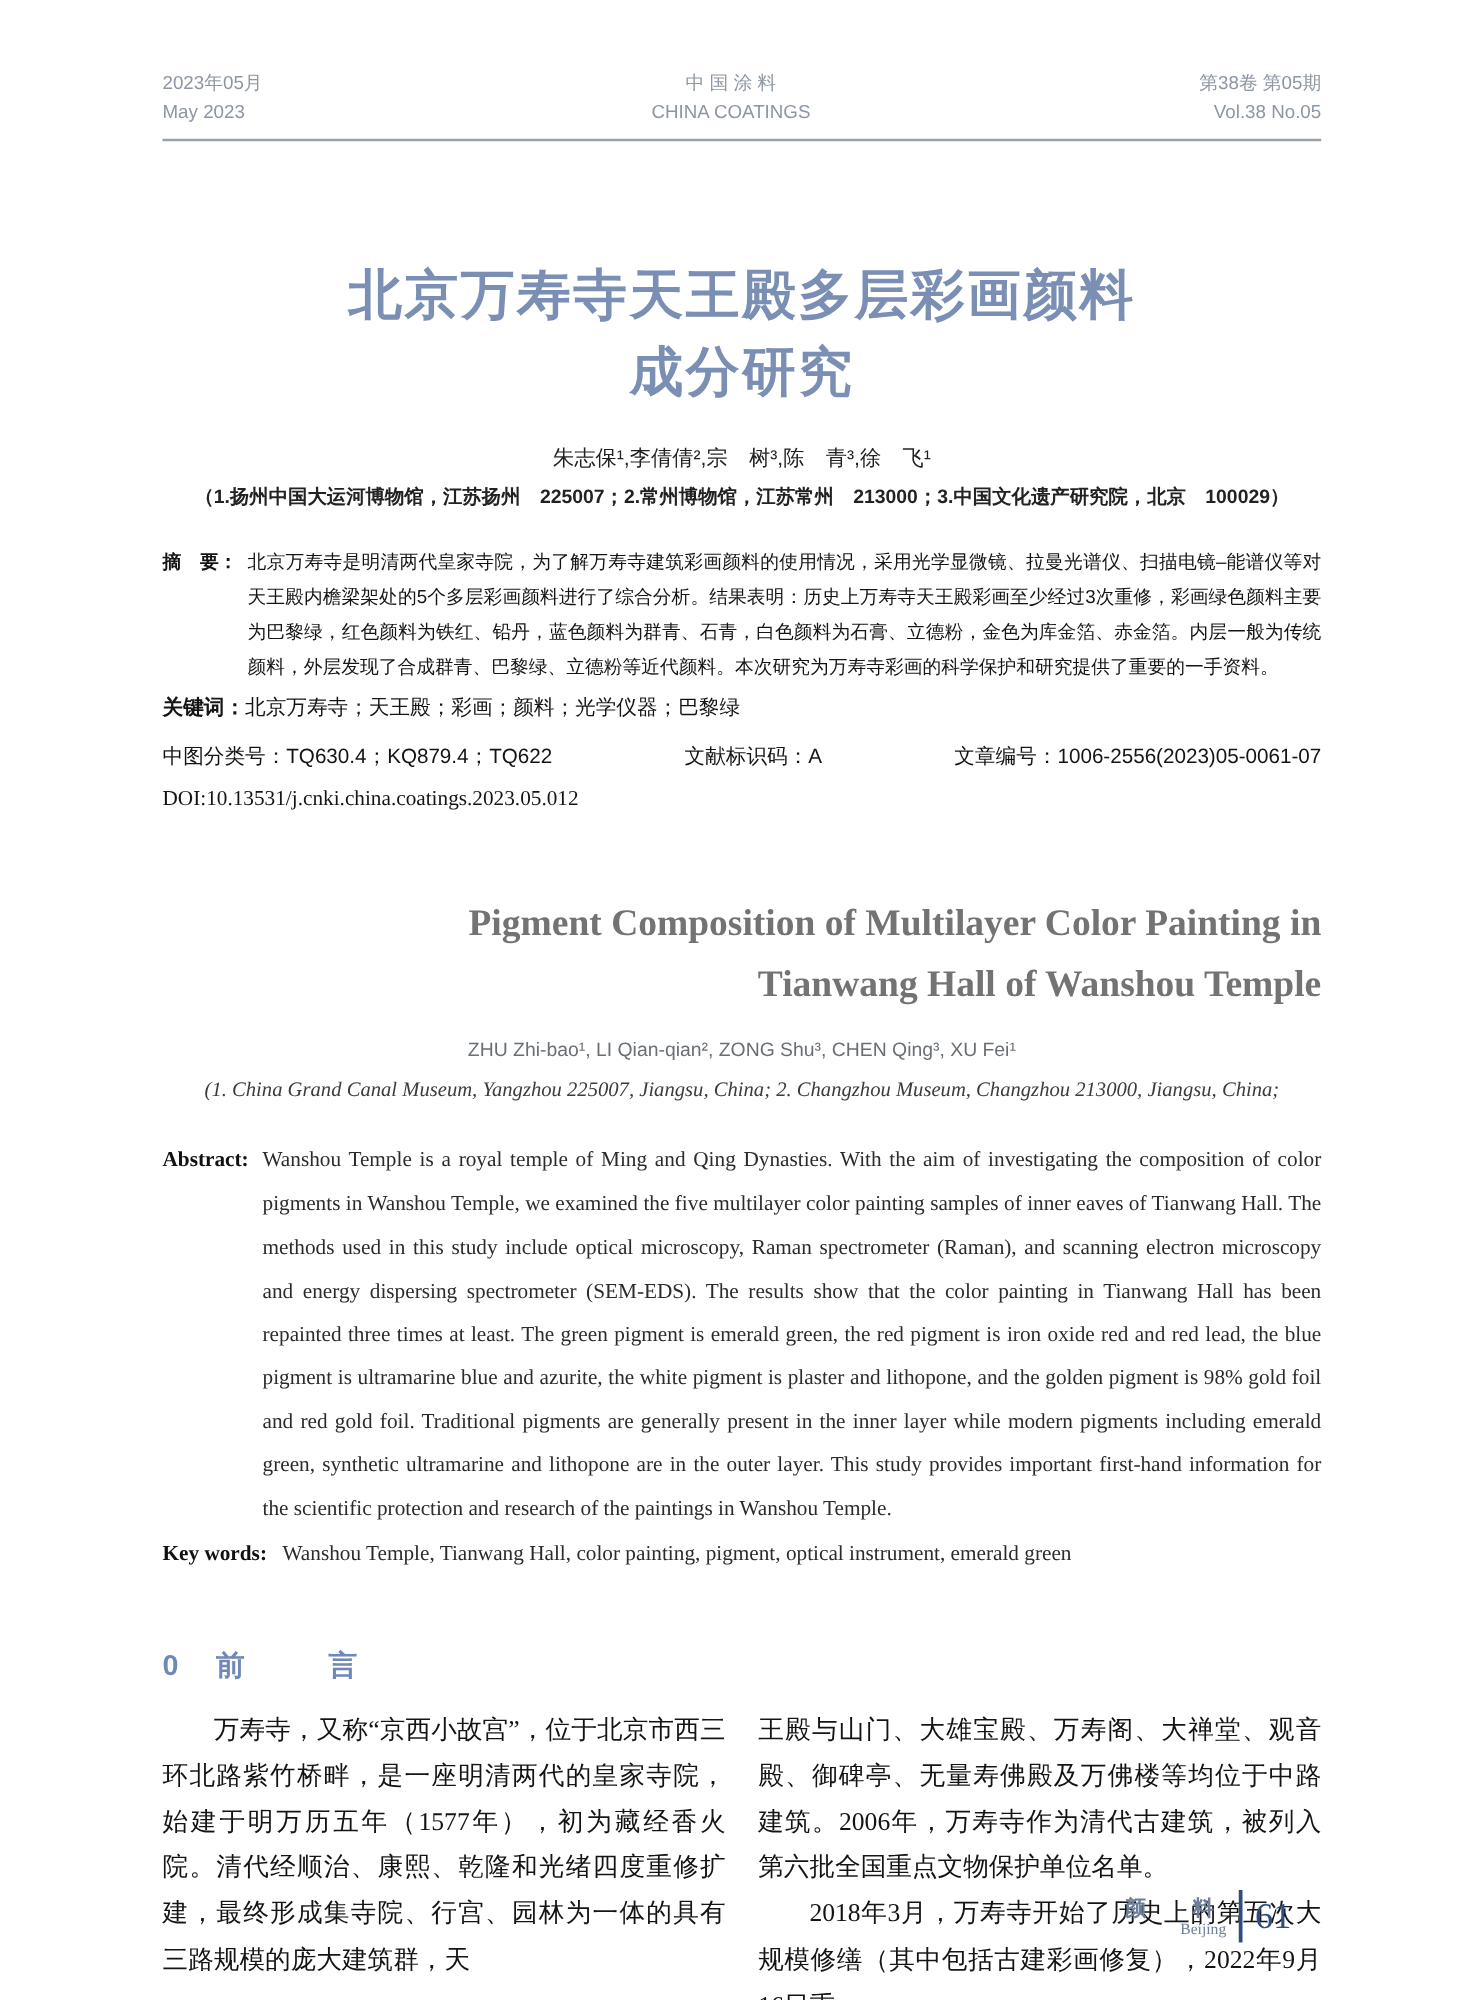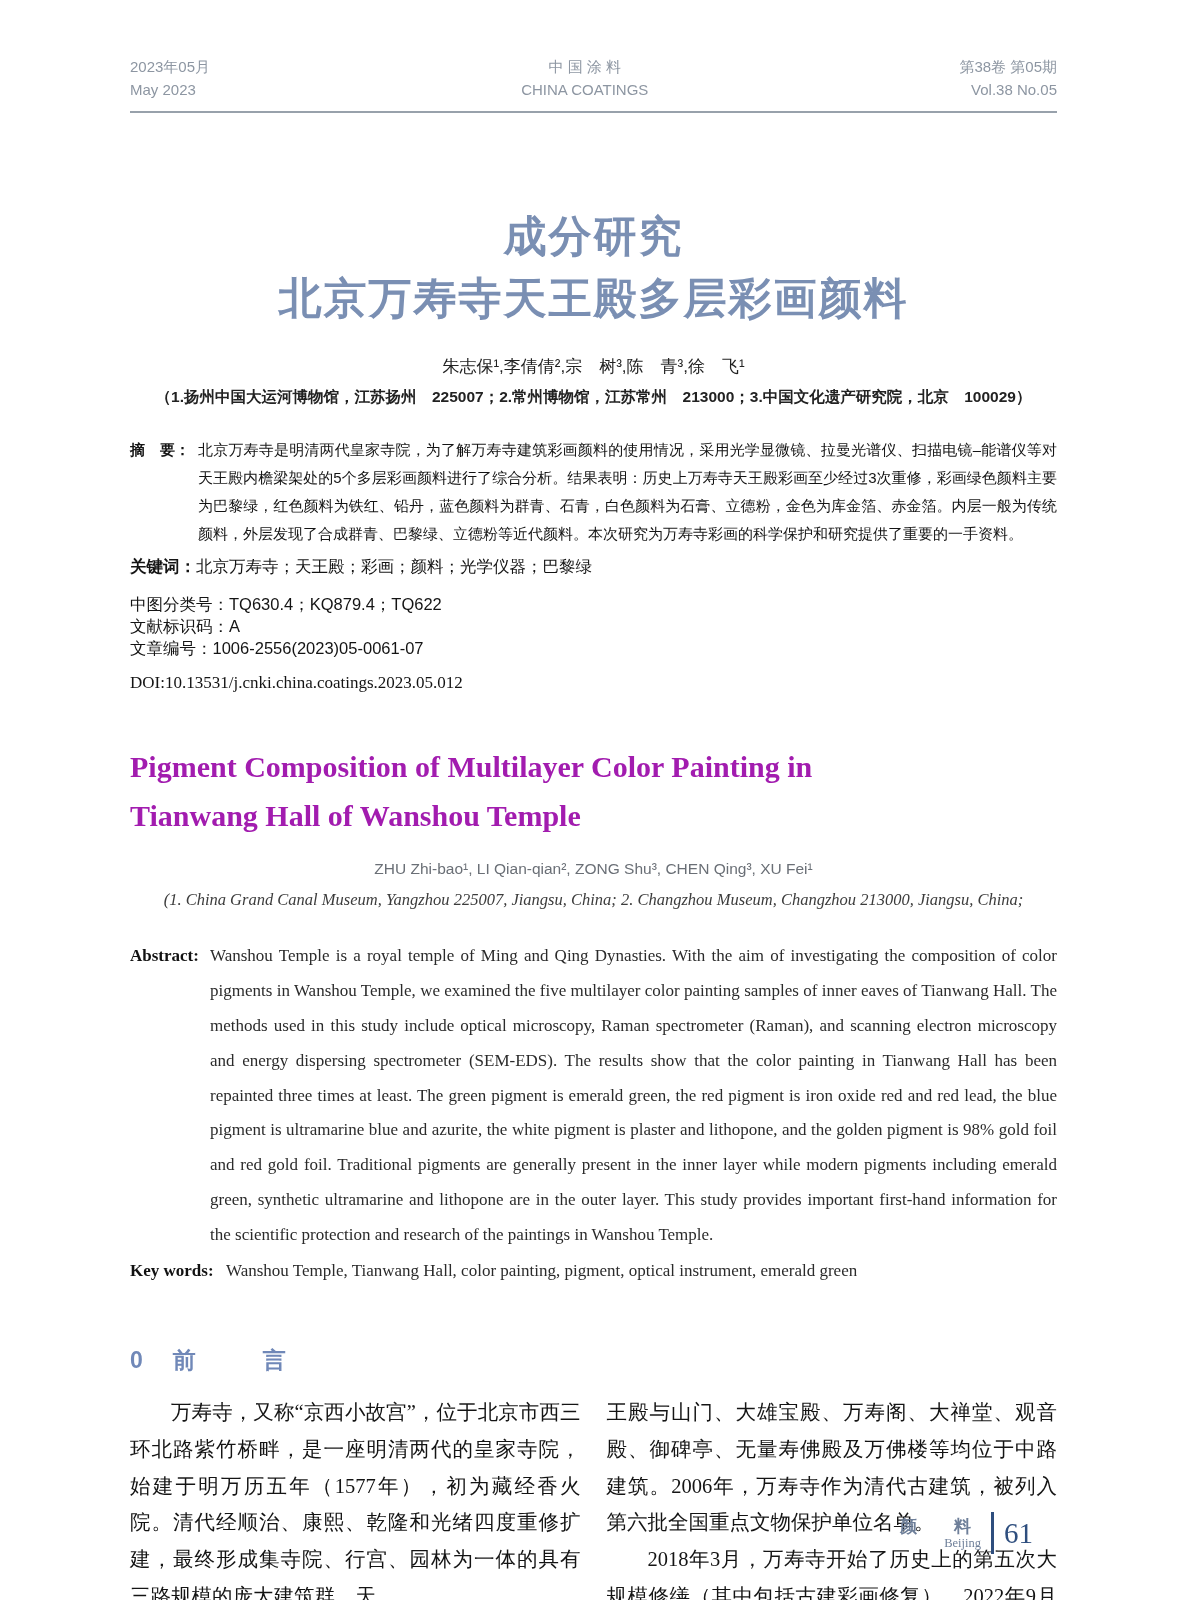--- a/index.html
+++ b/index.html
@@ -24,24 +24,24 @@
   .cn-title{margin-top:92px;text-align:center;font-weight:900;font-size:43px;line-height:1.45;color:#7a8fb3;letter-spacing:2px;}
   
   .cn-authors{margin-top:26px;text-align:center;font-size:17px;font-weight:400;color:#222;}
   .cn-affil{margin-top:9px;text-align:center;font-size:15.5px;font-weight:600;color:#222;}
   
   .cn-abstract{margin-top:28px;display:flex;font-size:15px;line-height:1.87;color:#141414;}
   .cn-abstract .label{flex:0 0 68px;font-weight:700;white-space:nowrap;}
   .cn-abstract .text{flex:1;text-align:justify;font-weight:500;}
   .cn-keywords{margin-top:4px;font-size:16.5px;line-height:1.8;font-weight:500;color:#141414;}
   .cn-keywords .label{font-weight:700;}
-  .class-row{margin-top:12px;display:flex;justify-content:space-between;font-size:16.5px;font-weight:500;color:#141414;flex-direction:column;}
+  .class-row{margin-top:12px;display:flex;justify-content:space-between;font-size:16.5px;font-weight:500;color:#141414;}
   .doi-line{margin-top:13px;font-family:"Liberation Serif","DejaVu Serif",serif;font-size:17px;color:#141414;}
   
-  .en-title{margin-top:50px;text-align:left;font-family:"Liberation Serif","DejaVu Serif",serif;font-weight:700;font-size:30px;line-height:1.62;color:#a21caf;}
+  .en-title{margin-top:66px;text-align:right;font-family:"Liberation Serif","DejaVu Serif",serif;font-weight:700;font-size:30px;line-height:1.62;color:#737373;}
   .en-authors{margin-top:20px;text-align:center;font-size:15.5px;color:#6a6f76;}
   .en-affil{margin-top:8px;text-align:center;font-family:"Liberation Serif","DejaVu Serif",serif;font-style:italic;font-size:16.5px;line-height:1.75;color:#3c3c3c;}
   
   .en-abstract{margin-top:24px;display:flex;font-family:"Liberation Serif","DejaVu Serif",serif;font-size:17px;line-height:2.05;color:#2b2b2b;}
   .en-abstract .label{flex:0 0 80px;font-weight:700;color:#111;}
   .en-abstract .text{flex:1;text-align:justify;}
   .en-keywords{margin-top:8px;display:flex;font-family:"Liberation Serif","DejaVu Serif",serif;font-size:17px;color:#2b2b2b;}
   .en-keywords .label{flex:0 0 96px;font-weight:700;color:#111;}
   .en-keywords .text{flex:1;}
   
@@ -76,22 +76,22 @@
       <div>CHINA COATINGS</div>
     </div>
     <div class="jh-right">
       <div>第38卷 第05期</div>
       <div>Vol.38  No.05</div>
     </div>
   </div>
   <hr class="header-rule">
 
   <div class="cn-title">
+    <div>北京万寿寺天王殿多层彩画颜料</div>
     <div>成分研究</div>
-    <div>北京万寿寺天王殿多层彩画颜料</div>
   </div>
 
   <div class="cn-authors">朱志保¹,李倩倩²,宗　树³,陈　青³,徐　飞¹</div>
   <div class="cn-affil">（1.扬州中国大运河博物馆，江苏扬州　225007；2.常州博物馆，江苏常州　213000；3.中国文化遗产研究院，北京　100029）</div>
 
   <div class="cn-abstract">
     <div class="label">摘　要：</div>
     <div class="text">北京万寿寺是明清两代皇家寺院，为了解万寿寺建筑彩画颜料的使用情况，采用光学显微镜、拉曼光谱仪、扫描电镜–能谱仪等对天王殿内檐梁架处的5个多层彩画颜料进行了综合分析。结果表明：历史上万寿寺天王殿彩画至少经过3次重修，彩画绿色颜料主要为巴黎绿，红色颜料为铁红、铅丹，蓝色颜料为群青、石青，白色颜料为石膏、立德粉，金色为库金箔、赤金箔。内层一般为传统颜料，外层发现了合成群青、巴黎绿、立德粉等近代颜料。本次研究为万寿寺彩画的科学保护和研究提供了重要的一手资料。</div>
   </div>
 

